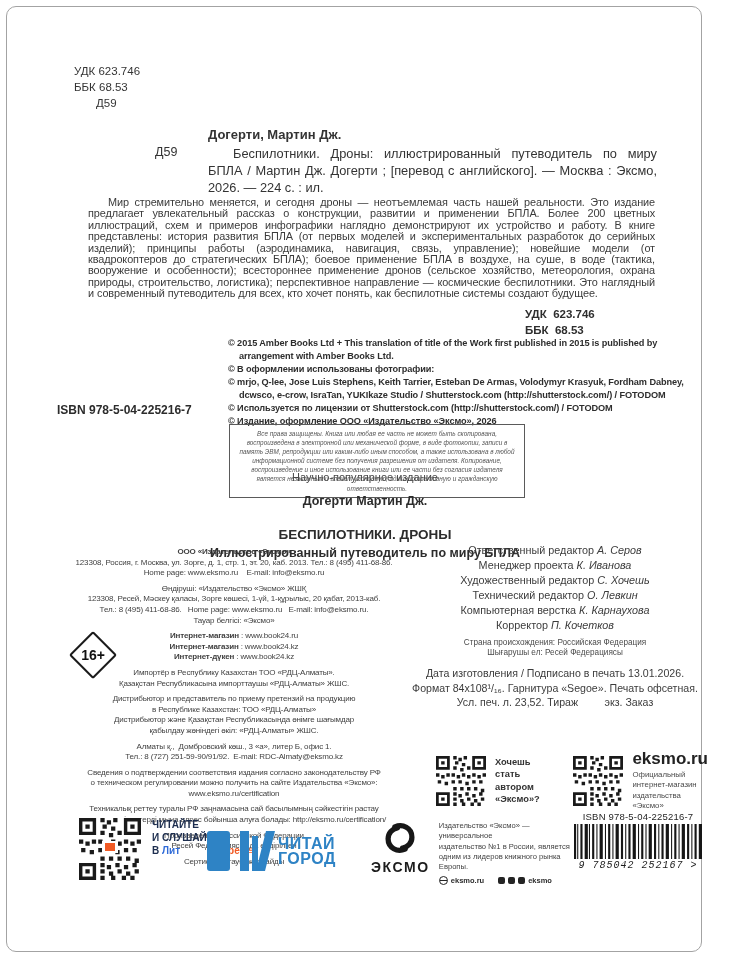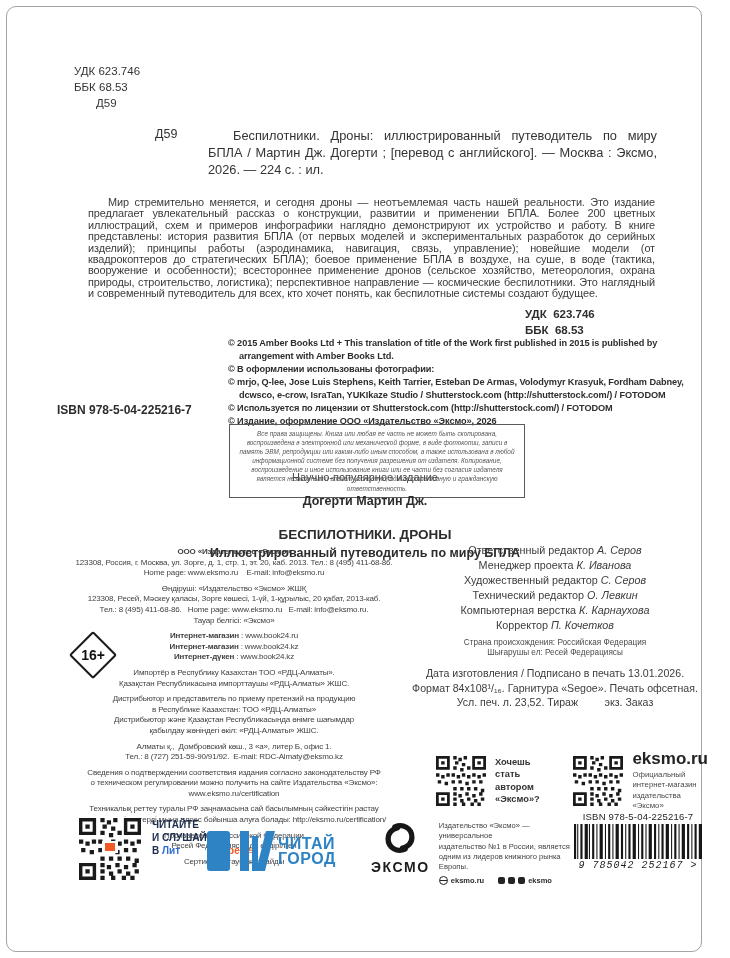--- a/index.html
+++ b/index.html
@@ -136,20 +136,21 @@
 <div class="canvas">
   <div class="frame"></div>
 
   <div class="abs codes-top">
     <div>УДК 623.746</div>
     <div>ББК 68.53</div>
     <div class="indent">Д59</div>
   </div>
 
   <div class="abs bib">
+    <div class="bib-head">Догерти, Мартин Дж.</div>
     <div class="bib-row">
       <div class="bib-code">Д59</div>
       <div class="bib-text">Беспилотники. Дроны: иллюстрированный путеводитель по миру БПЛА / Мартин Дж. Догерти ; [перевод с английского]. — Москва : Эксмо, 2026. — 224 с. : ил.</div>
     </div>
   </div>
 
   <div class="abs annotation">Мир стремительно меняется, и сегодня дроны — неотъемлемая часть нашей реальности. Это издание предлагает увлекательный рассказ о конструкции, развитии и применении БПЛА. Более 200 цветных иллюстраций, схем и примеров инфографики наглядно демонстрируют их устройство и работу. В книге представлены: история развития БПЛА (от первых моделей и экспериментальных разработок до серийных изделий); принципы работы (аэродинамика, навигация, связь, управление); новейшие модели (от квадрокоптеров до стратегических БПЛА); боевое применение БПЛА в воздухе, на суше, в воде (тактика, вооружение и особенности); всестороннее применение дронов (сельское хозяйство, метеорология, охрана природы, строительство, логистика); перспективное направление — космические беспилотники. Это наглядный и современный путеводитель для всех, кто хочет понять, как беспилотные системы создают будущее.</div>
 
   <div class="abs codes-right">
     <div>УДК&nbsp;&nbsp;623.746</div>
@@ -223,21 +224,21 @@
   </div>
 
   <div class="abs age-badge">
     <div class="age-d"></div>
     <div class="age-t">16+</div>
   </div>
 
   <div class="abs col-right">
     <div class="ed"><span class="role">Ответственный редактор</span><span class="name">А. Серов</span></div>
     <div class="ed"><span class="role">Менеджер проекта</span><span class="name">К. Иванова</span></div>
-    <div class="ed"><span class="role">Художественный редактор</span><span class="name">С. Серов</span></div>
+    <div class="ed"><span class="role">Художественный редактор</span><span class="name">С. Хочешь</span></div>
     <div class="ed"><span class="role">Технический редактор</span><span class="name">О. Левкин</span></div>
     <div class="ed"><span class="role">Компьютерная верстка</span><span class="name">К. Карнаухова</span></div>
     <div class="ed"><span class="role">Корректор</span><span class="name">П. Кочетков</span></div>
     <div class="origin">
       <div>Страна происхождения: Российская Федерация</div>
       <div>Шығарушы ел: Ресей Федерациясы</div>
     </div>
     <div class="printinfo">
       <div>Дата изготовления / Подписано в печать 13.01.2026.</div>
       <div>Формат 84x108¹/₁₆. Гарнитура «Segoe». Печать офсетная.</div>

